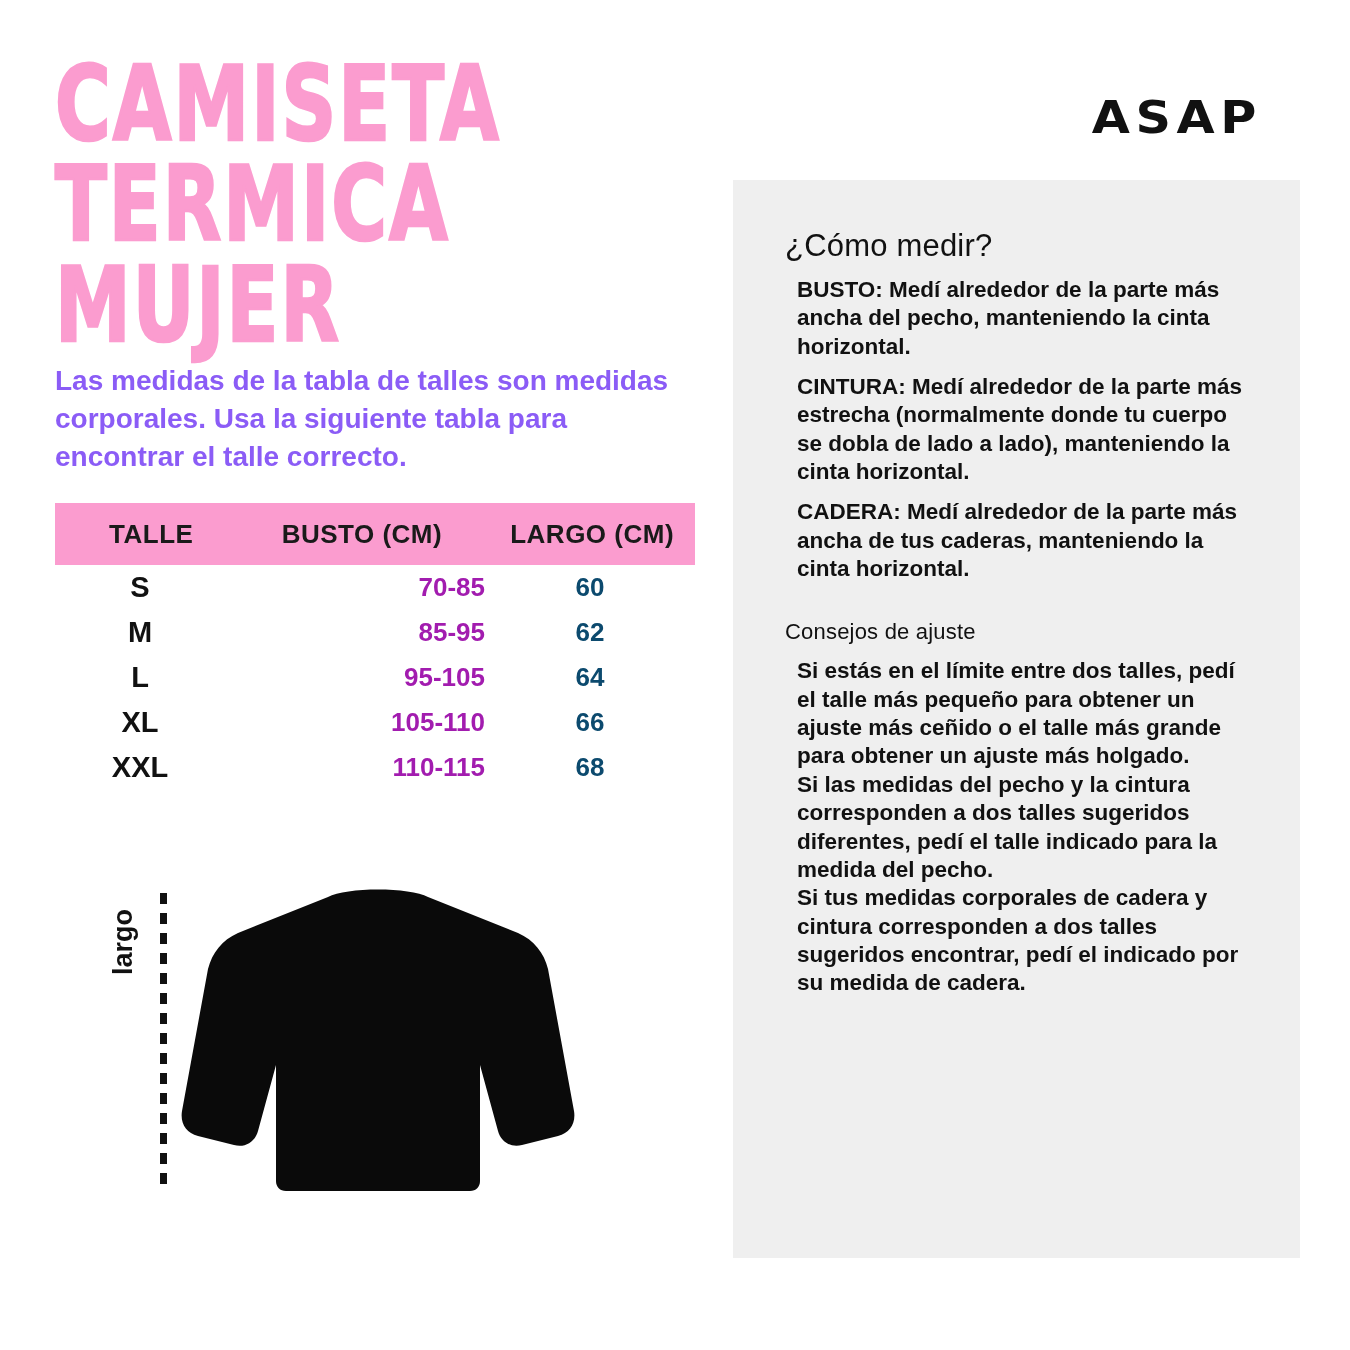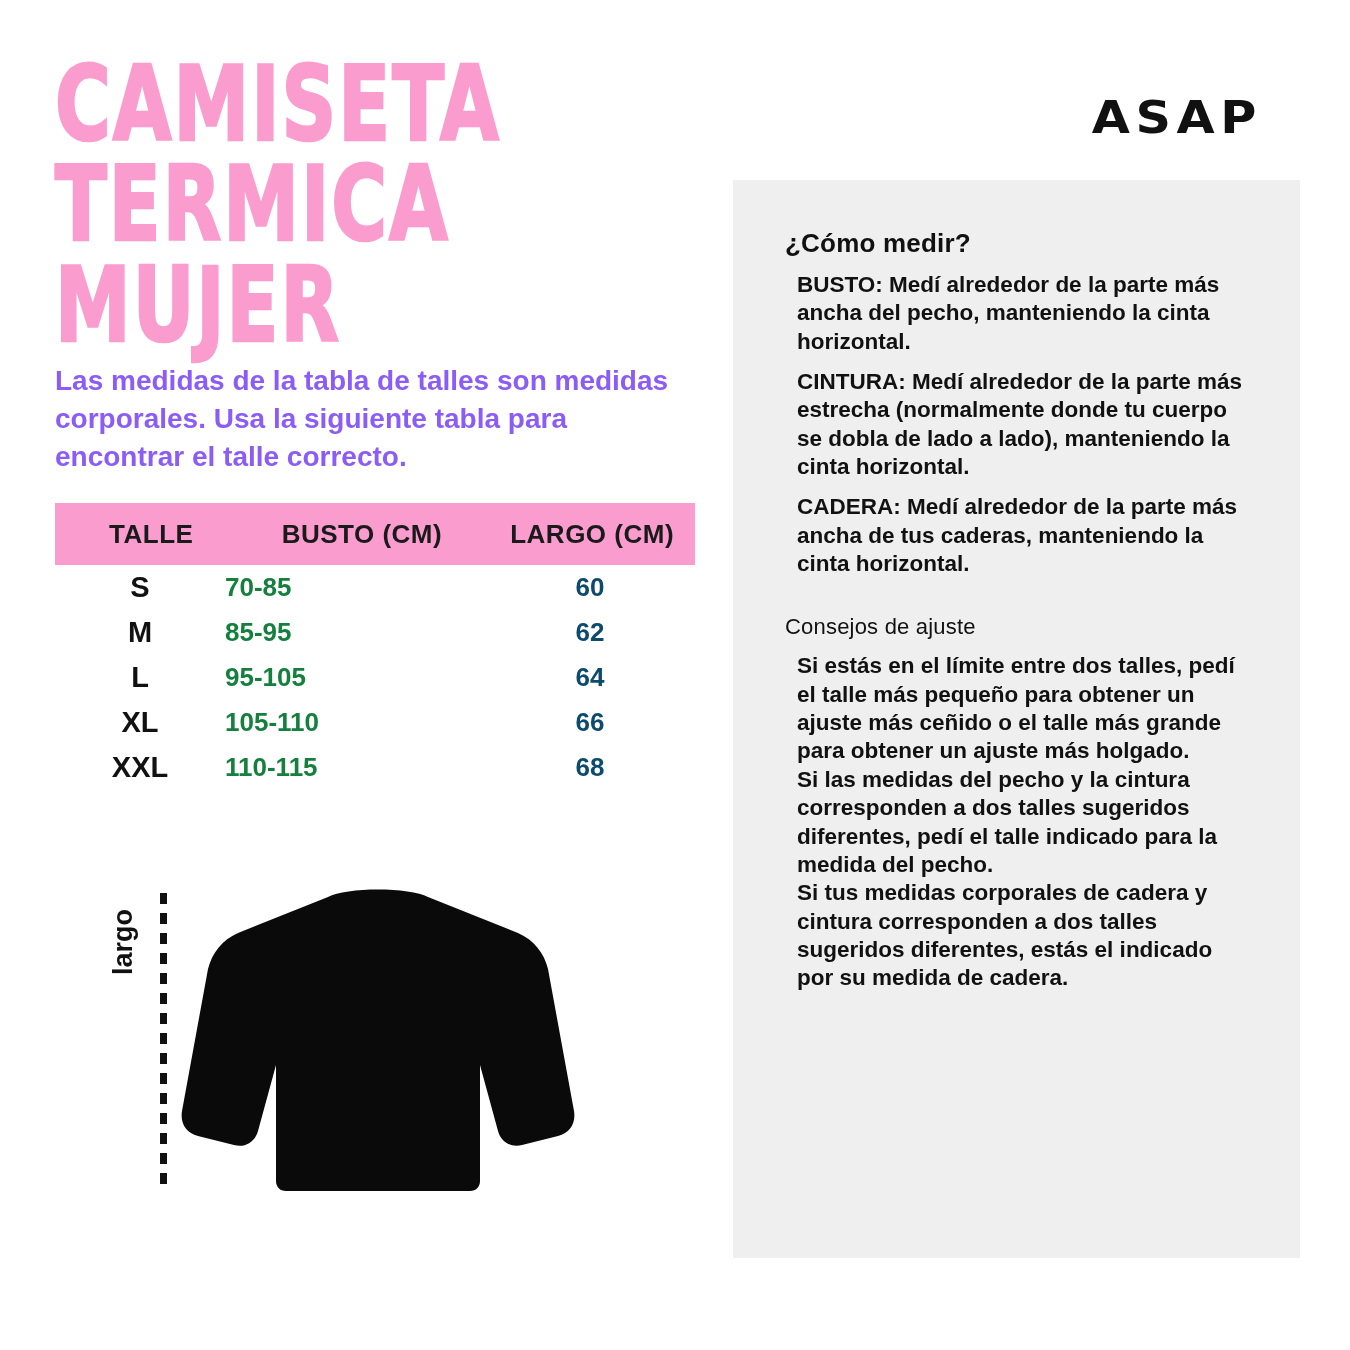--- a/index.html
+++ b/index.html
@@ -93,24 +93,24 @@
   }
   .trow .cell-a {
     width: 170px;
     text-align: center;
     font-size: 29px;
     font-weight: 600;
     color: #111;
   }
   .trow .cell-b {
     width: 260px;
-    text-align: left;
+    text-align: right;
     font-size: 26px;
     font-weight: bold;
-    color: #15803d;
+    color: #a21caf;
   }
   .trow .cell-c {
     width: 210px;
     text-align: center;
     font-size: 26px;
     font-weight: bold;
     color: #0c4a6e;
   }
 
   
@@ -157,22 +157,22 @@
     top: 180px;
     width: 567px;
     height: 1078px;
     background: #efefef;
   }
   .panel-inner {
     padding: 48px 42px 0 52px;
   }
   .panel h2 {
     margin: 0 0 6px 0;
-    font-size: 26px;
-    font-weight: bold;
+    font-size: 31px;
+    font-weight: normal;
     color: #111;
     letter-spacing: 0.2px;
   }
   .panel p {
     margin: 12px;
     font-size: 22.5px;
     font-weight: bold;
     line-height: 1.26;
     color: #111;
   }
@@ -266,16 +266,16 @@
   <div class="panel-inner">
     <h2>¿Cómo medir?</h2>
     <p>BUSTO: Medí alrededor de la parte más ancha del pecho, manteniendo la cinta horizontal.</p>
     <p>CINTURA: Medí alrededor de la parte más estrecha (normalmente donde tu cuerpo se dobla de lado a lado), manteniendo la cinta horizontal.</p>
     <p>CADERA: Medí alrededor de la parte más ancha de tus caderas, manteniendo la cinta horizontal.</p>
 
     <h2 class="second">Consejos de ajuste</h2>
     <div class="tips">
       <p> Si estás en el límite entre dos talles, pedí el talle más pequeño para obtener un ajuste más ceñido o el talle más grande para obtener un ajuste más holgado.</p>
       <p> Si las medidas del pecho y la cintura corresponden a dos talles sugeridos diferentes, pedí el talle indicado para la medida del pecho.</p>
-      <p> Si tus medidas corporales de cadera y cintura corresponden a dos talles sugeridos diferentes, estás el indicado por su medida de cadera.</p>
+      <p> Si tus medidas corporales de cadera y cintura corresponden a dos talles sugeridos encontrar, pedí el indicado por su medida de cadera.</p>
     </div>
   </div>
 </div>
 
 </body></html>

